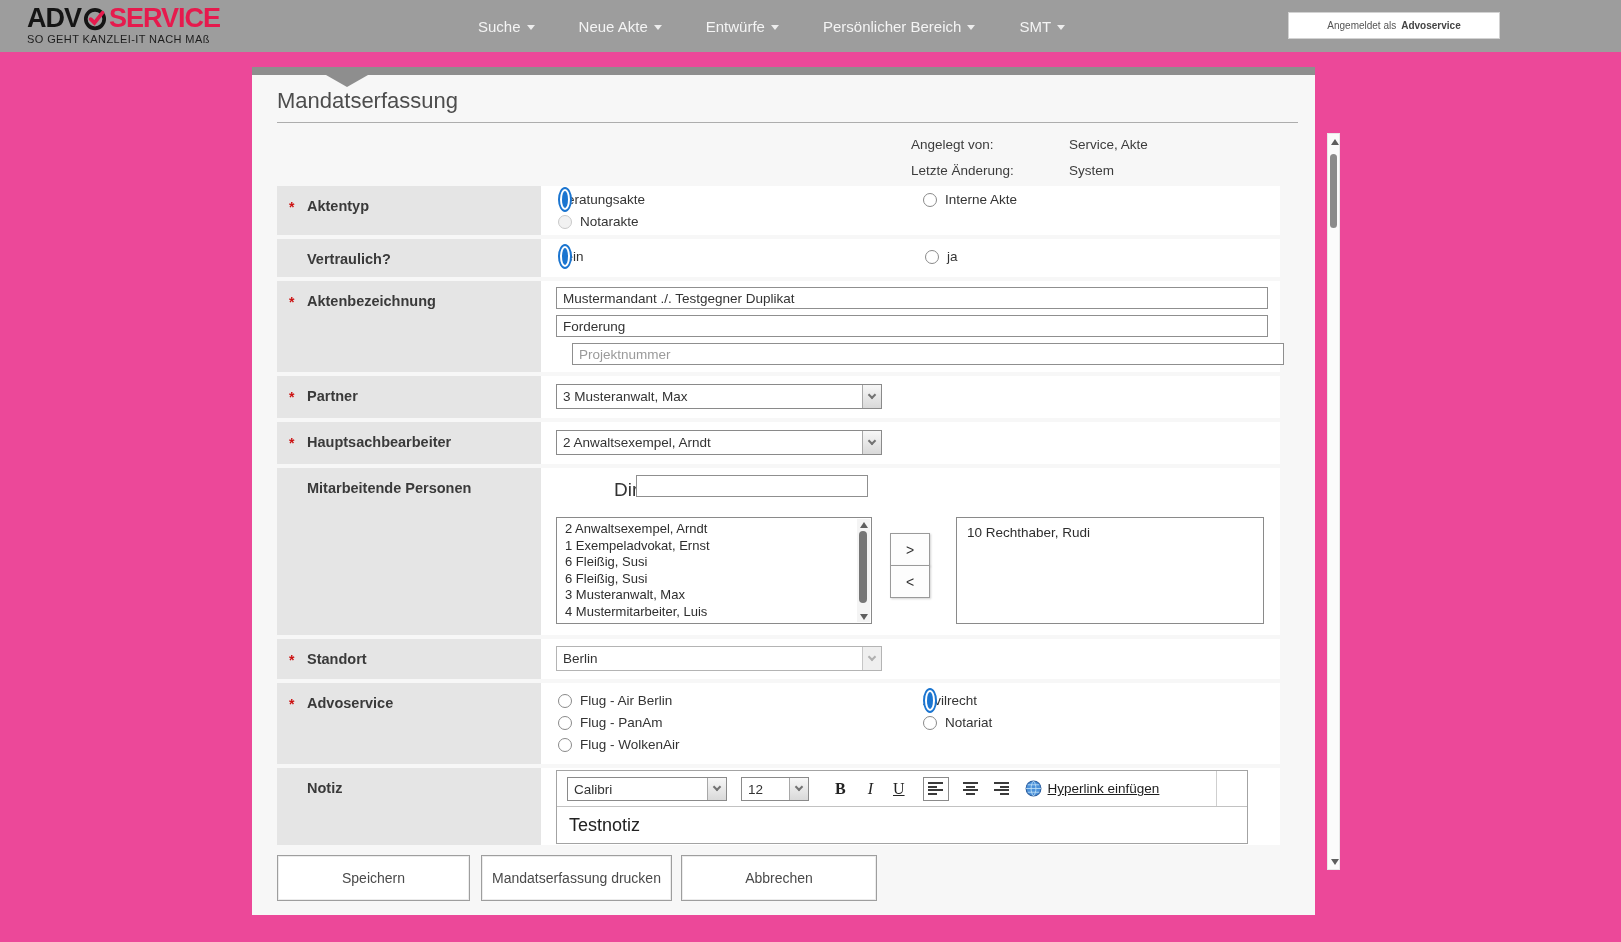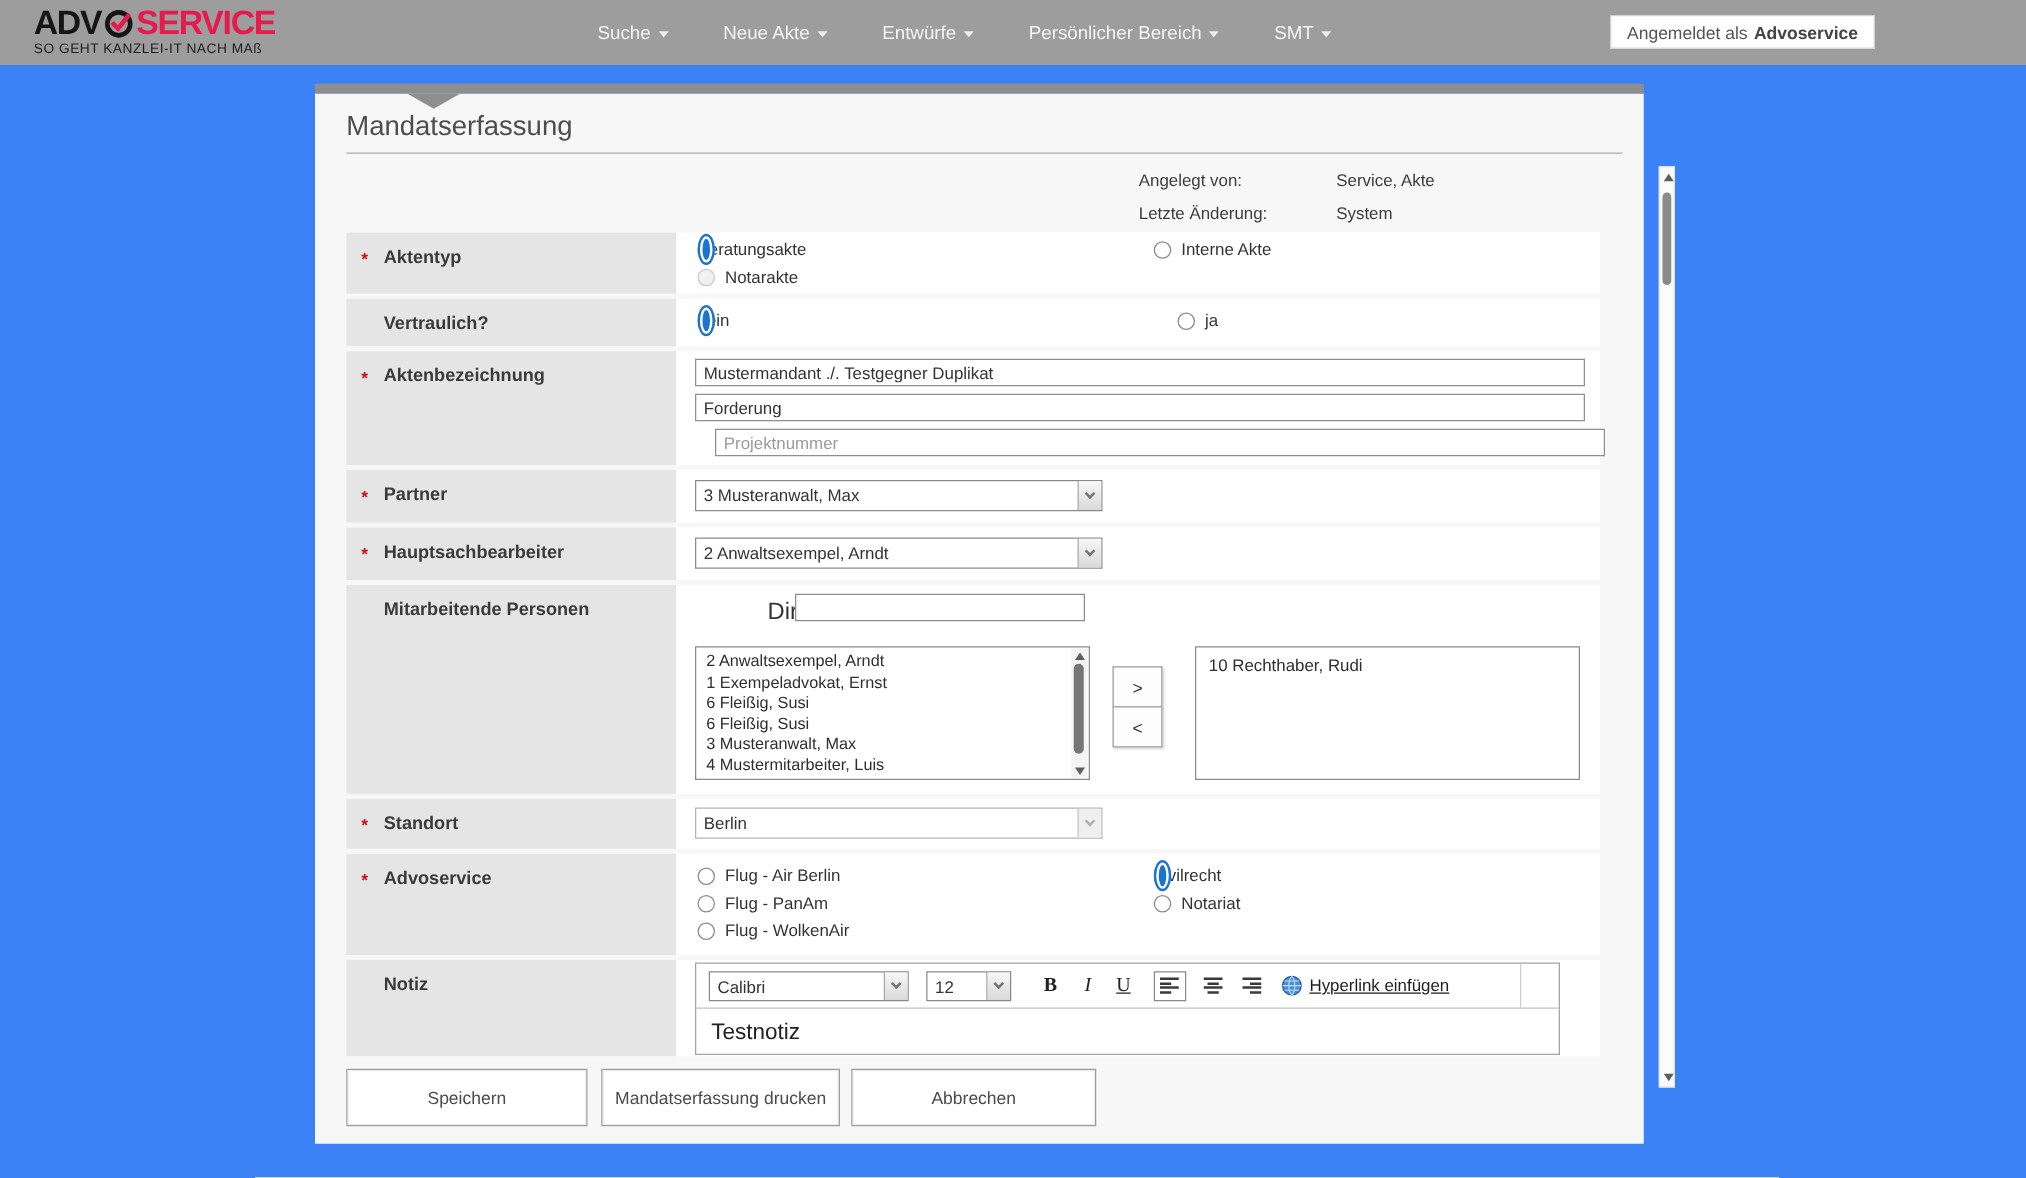--- a/index.html
+++ b/index.html
@@ -1,31 +1,31 @@
 <!DOCTYPE html>
 <html><head>
 <meta charset="utf-8">
 <style>
   * { margin:0; padding:0; box-sizing:border-box; }
   html,body { background:#fff; }
   body { font-family:"Liberation Sans", sans-serif; color:#333; }
-  .page { position:relative; width:1621px; height:942px; background:#3b82f6; overflow:hidden; }
+  .page { position:relative; width:1621px; height:942px; background:#ec4899; overflow:hidden; }
 
   
   .hdr { position:absolute; left:0; top:0; width:1621px; height:52px; background:#9d9d9d; }
   .logo { position:absolute; left:27px; top:4px; }
   .logo-line { display:flex; align-items:center; font-weight:700; font-size:27px; letter-spacing:-1px; line-height:28px; }
   .logo-dark { color:#151515; }
   .logo-red { color:#e61a4d; }
   .logo-o { display:inline-flex; margin:0 1px; }
   .logo-tag { font-size:11px; color:#1d1d1d; letter-spacing:.4px; margin-top:1px; }
   .nav { position:absolute; left:478px; top:0; height:52px; display:flex; align-items:center; gap:44px; }
   .nav-item { color:#f4f4f4; font-size:15px; display:flex; align-items:center; cursor:pointer; white-space:nowrap; }
   .caret { width:0; height:0; border-left:4px solid transparent; border-right:4px solid transparent; border-top:5px solid #ededed; display:inline-block; margin-left:6px; margin-top:2px; }
-  .login-box { position:absolute; left:1288px; top:12px; width:212px; height:27px; background:#fff; border:1px solid #d2d2d2; display:flex; align-items:center; justify-content:center; font-size:14px; color:#555; gap:5px; }
+  .login-box { position:absolute; left:1288px; top:12px; width:212px; height:27px; background:#fff; border:1px solid #d2d2d2; display:flex; align-items:center; justify-content:center; font-size:10px; color:#555; gap:5px; }
   .login-box b { color:#444; }
 
   
   .topbar { position:absolute; left:252px; top:67px; width:1063px; height:8px; background:#8e8e8e; }
   .panel { position:absolute; left:252px; top:75px; width:1063px; height:840px; background:#f7f7f7; }
   .notch { position:absolute; left:74px; top:0; width:0; height:0; border-left:21px solid transparent; border-right:21px solid transparent; border-top:12px solid #8e8e8e; }
 
   .ptitle { position:absolute; left:25px; top:13px; font-size:22px; font-weight:400; color:#4d4d4d;text-align:center; }
   .pdivider { position:absolute; left:25px; top:47px; width:1021px; border-top:1px solid #adadad; }
 
@@ -197,21 +197,21 @@
 
       <div class="frow">
         <div class="lcell" style="height:38px;">
           <span class="ltext">Vertraulich?</span>
         </div>
         <div class="ccell" style="height:38px;">
           <label class="radio" style="left:2px;top:10px;">
             <span class="rb sel"></span>
             <span class="rlbl">nein</span>
           </label>
-          <label class="radio" style="left:386px;top:10px;">
+          <label class="radio" style="left:369px;top:10px;">
             <span class="rb"></span>
             <span class="rlbl">ja</span>
           </label>
         </div>
       </div>
 
       <div class="frow">
         <div class="lcell" style="height:91px;">
           <span class="ast">*</span>
           <span class="ltext">Aktenbezeichnung</span>

